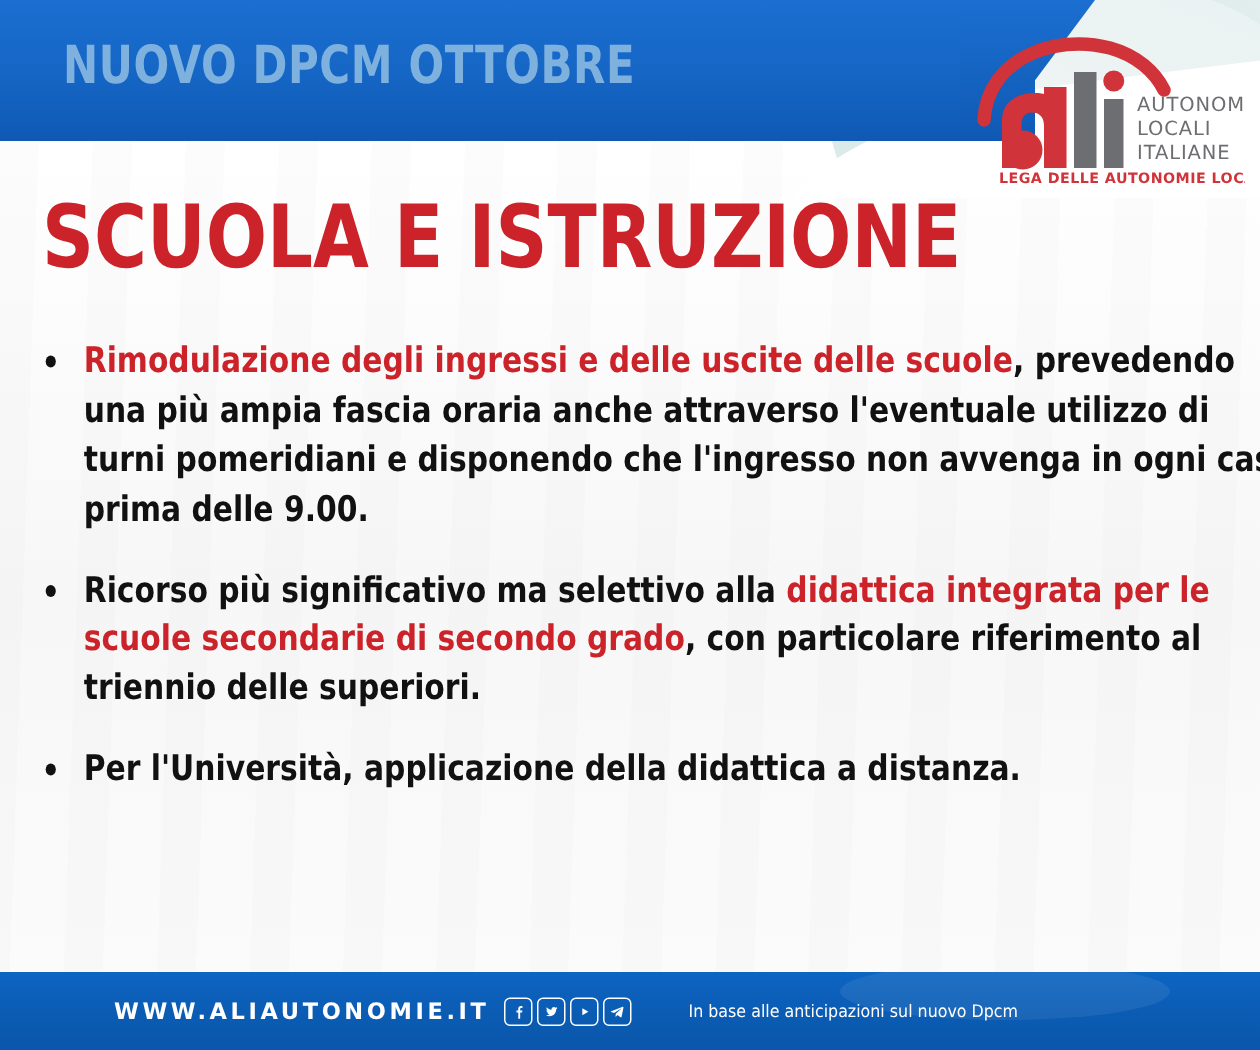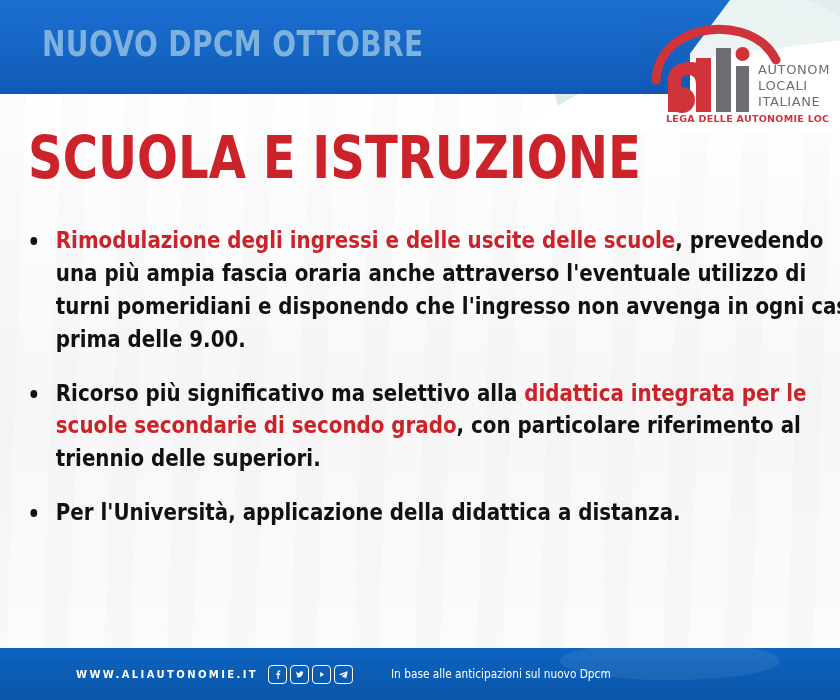--- a/index.html
+++ b/index.html
@@ -160,21 +160,21 @@
     right: 60px; top: -6px;
     width: 220px; height: 38px;
     border-radius: 50%;
     background: rgba(255,255,255,0.07);
     pointer-events: none;
   }
   .footer-url {
     margin-left: 76px;
     color: #ffffff;
     font-family: "DejaVu Sans", sans-serif;
-    font-size: 10px;
+    font-size: 15px;
     font-weight: 700;
     letter-spacing: 2.4px;
     white-space: nowrap;
   }
   .social {
     display: flex;
     align-items: center;
     gap: 3px;
     margin-left: 10px;
   }

